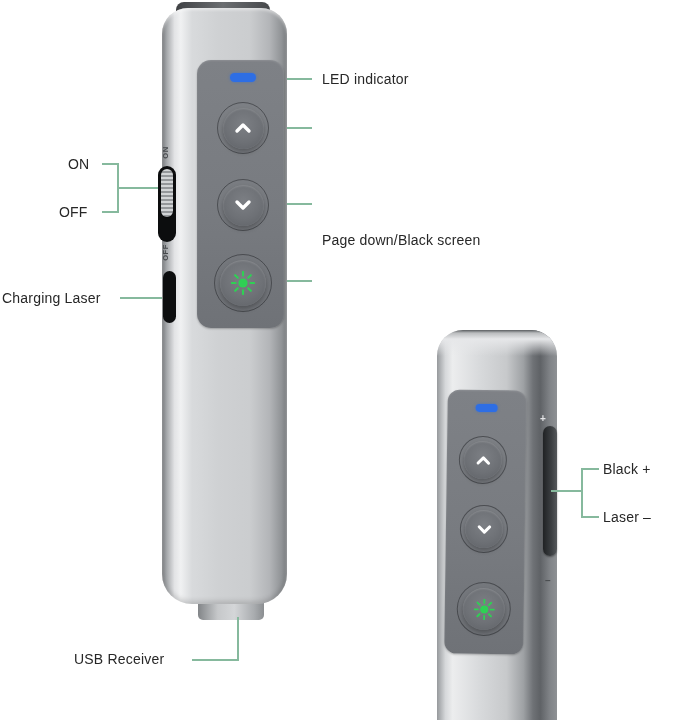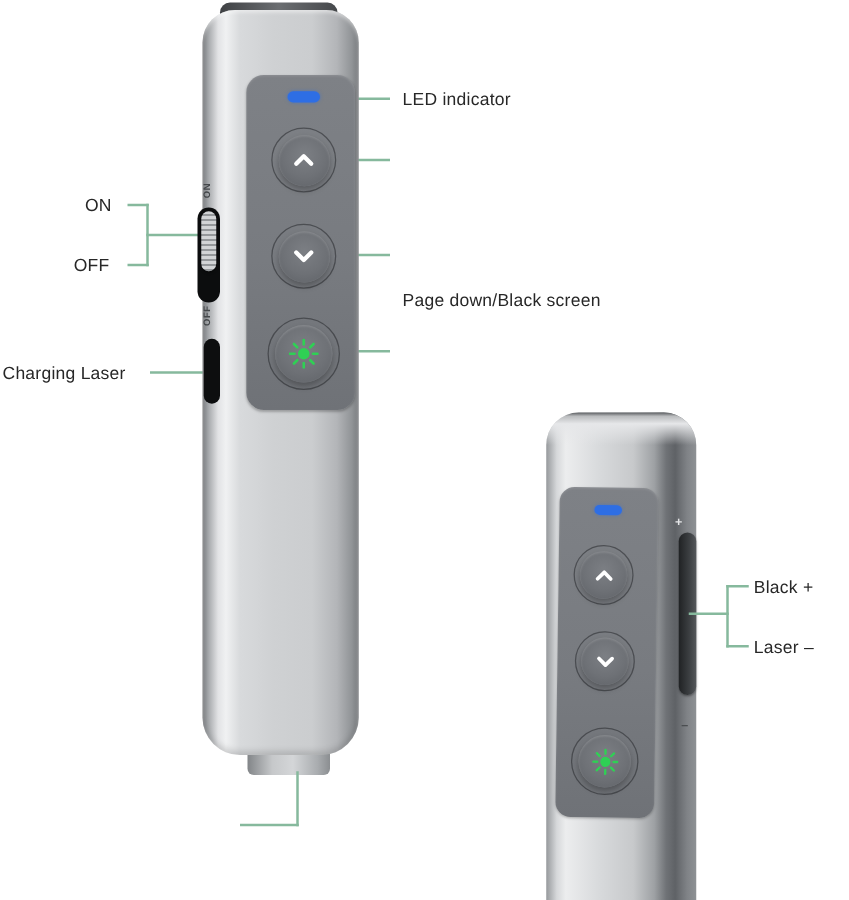--- a/index.html
+++ b/index.html
@@ -197,16 +197,17 @@
   <div class="hline" style="left:551px;top:490px;width:32px;"></div>
   <div class="vline" style="left:581px;top:468px;height:50px;"></div>
   <div class="hline" style="left:581px;top:468px;width:18px;"></div>
   <div class="hline" style="left:581px;top:516px;width:18px;"></div>
 
   <div class="label" style="left:322px;top:69px;">LED indicator</div>
   <div class="label" style="left:322px;top:194px;margin-top:36px;">Page down/Black screen</div>
   <div class="label" style="left:68px;top:154px;">ON</div>
   <div class="label" style="left:59px;top:202px;">OFF</div>
   <div class="label" style="left:2px;top:288px;">Charging Laser</div>
+  <div class="label" style="left:74px;top:649px;">USB Receiver</div>
   <div class="label" style="left:603px;top:459px;">Black +</div>
   <div class="label" style="left:603px;top:507px;">Laser –</div>
 
 </div>
 
 </body></html>

